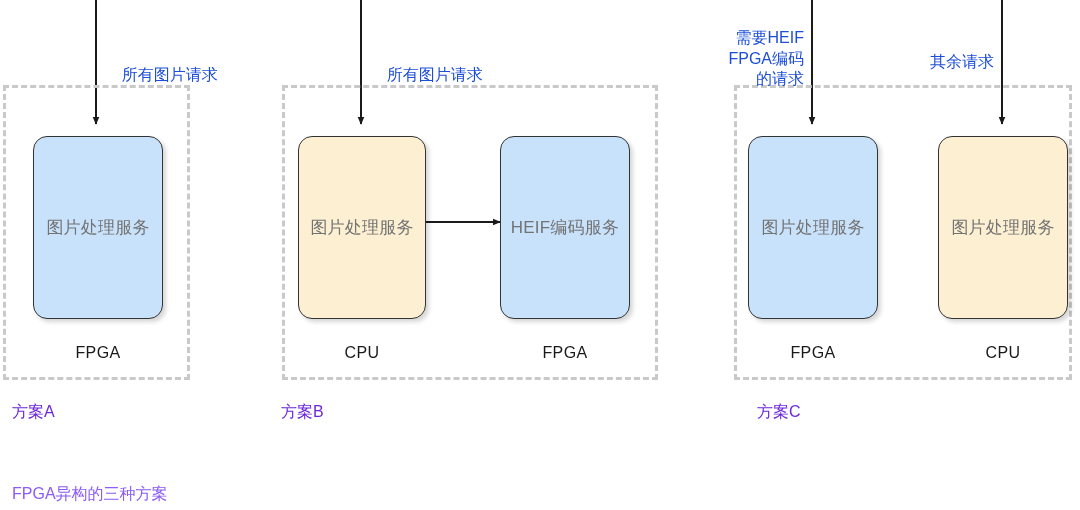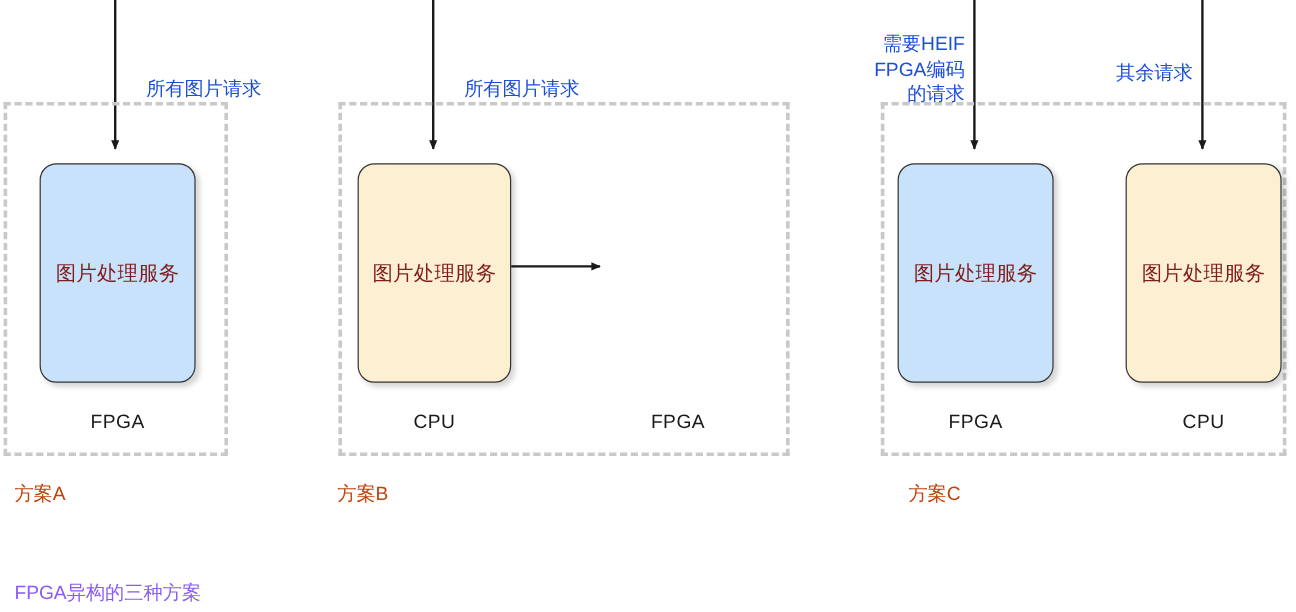--- a/index.html
+++ b/index.html
@@ -31,39 +31,39 @@
     position: absolute;
     box-sizing: border-box;
     border: 1.6px solid #333333;
     border-radius: 14px;
     display: flex;
     align-items: center;
     justify-content: center;
     font-size: 17px;
     line-height: 1.25;
     letter-spacing: 0.2px;
-    color: #7f1d1d;
+    color: #737373;
     box-shadow: 3px 3px 4px rgba(0,0,0,0.16);
     white-space: nowrap;
   }
   .node.blue  { background: #c9e2fb; }
   .node.yellow{ background: #fdf0d2; }
 
   .hw-label {
     position: absolute;
     font-size: 16px;
     letter-spacing: 0.4px;
     text-align: center;
     color: #1a1a1a;
     white-space: nowrap;
   }
   .plan-label {
     position: absolute;
     font-size: 16px;
-    color: #c2410c;
+    color: #6d28d9;
     white-space: nowrap;
   }
   .edge-label {
     position: absolute;
     font-size: 16px;
     line-height: 1.3;
     color: #1d4ed8;
     white-space: pre;
   }
   .edge-label.center { text-align: center; }
@@ -124,20 +124,23 @@
   <div class="plan-label" style="left:12px; top:402px;">
     <span>方案A</span>
   </div>
 
   <div class="panel" style="left:282px; top:85px; width:376px; height:295px;"></div>
 
   <div class="node yellow" style="left:298px; top:136px; width:128px; height:183px;">
     <span>图片处理服务</span>
   </div>
 
+  <div class="node blue" style="left:500px; top:136px; width:130px; height:183px;">
+    <span>HEIF编码服务</span>
+  </div>
 
   <div class="hw-label" style="left:298px; top:344px; width:128px;">
     <span>CPU</span>
   </div>
 
   <div class="hw-label" style="left:500px; top:344px; width:130px;">
     <span>FPGA</span>
   </div>
 
   <div class="edge-label left" style="left:369px; top:44px;">

